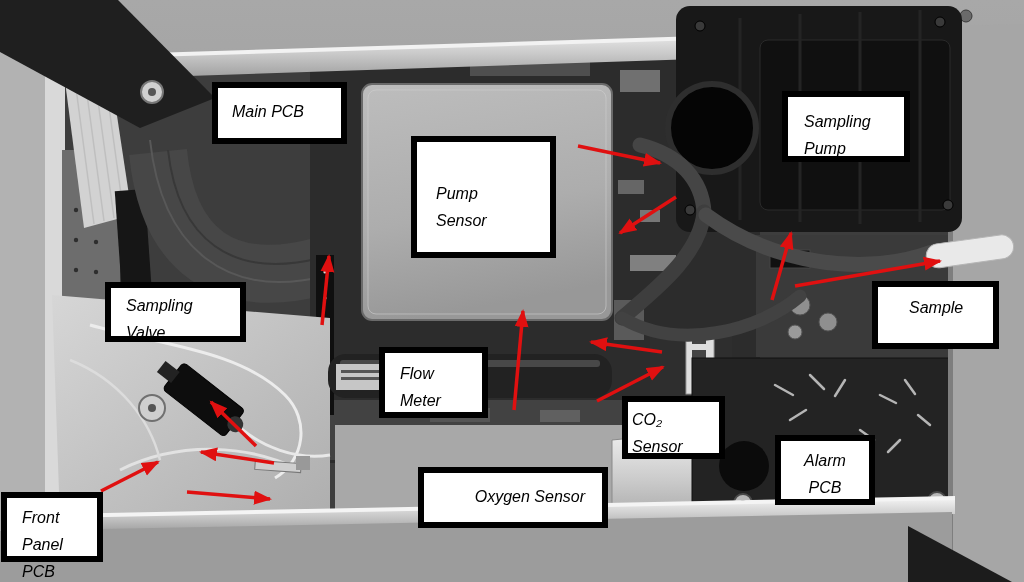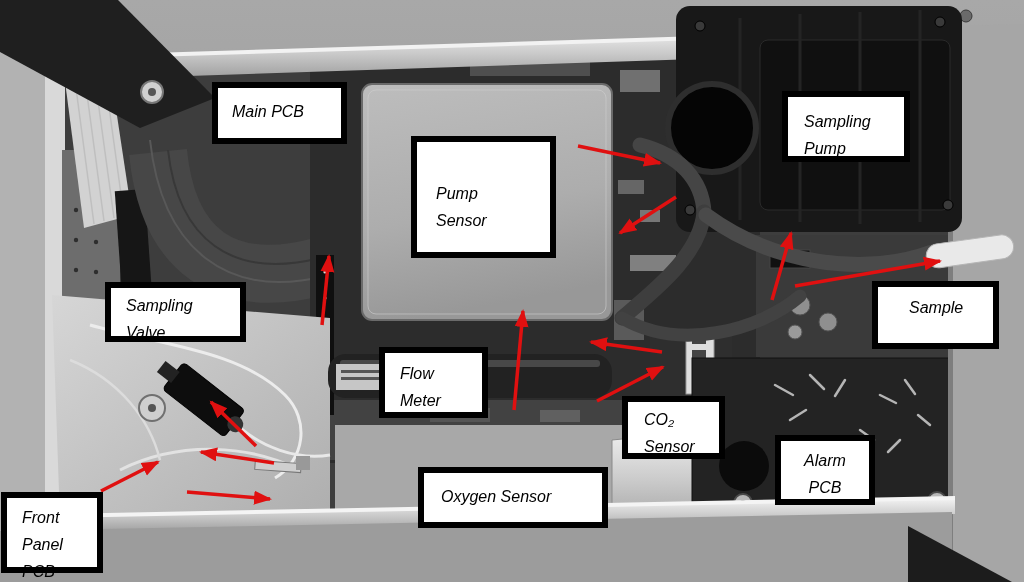--- a/index.html
+++ b/index.html
@@ -281,33 +281,33 @@
 
   <div class="callout" style="left: 872px; top: 281px; width: 127px; height: 68px; padding: 7px 31px; background: rgb(255, 255, 255); border-color: rgb(0, 0, 0); color: rgb(0, 0, 0);">
     <span>Sample</span>
   </div>
 
   <div class="callout" style="left: 379px; top: 347px; width: 109px; height: 71px; padding: 7px 15px; background: rgb(255, 255, 255); border-color: rgb(0, 0, 0); color: rgb(0, 0, 0);">
     <span>Flow</span>
     <span>Meter</span>
   </div>
 
-  <div class="callout" style="left: 622px; top: 396px; width: 103px; height: 63px; padding: 4px 16px; background: rgb(255, 255, 255); border-color: rgb(0, 0, 0); color: rgb(0, 0, 0);">
+  <div class="callout" style="left: 622px; top: 396px; width: 103px; height: 63px; padding: 4px 4px; background: rgb(255, 255, 255); border-color: rgb(0, 0, 0); color: rgb(0, 0, 0);">
     <span>CO₂</span>
     <span>Sensor</span>
   </div>
 
   <div class="callout" style="left: 775px; top: 435px; width: 100px; height: 70px; padding: 6px 17px; background: rgb(255, 255, 255); border-color: rgb(0, 0, 0); color: rgb(0, 0, 0); text-align: center;">
     <span>Alarm</span>
     <span>PCB</span>
   </div>
 
-  <div class="callout" style="left: 418px; top: 467px; width: 190px; height: 61px; padding: 10px 17px; background: rgb(255, 255, 255); border-color: rgb(0, 0, 0); color: rgb(0, 0, 0);">
+  <div class="callout" style="left: 418px; top: 467px; width: 190px; height: 61px; padding: 10px 17px; background: rgb(255, 255, 255); border-color: rgb(0, 0, 0); color: rgb(0, 0, 0); text-align: right;">
     <span>Oxygen Sensor</span>
   </div>
 
-  <div class="callout" style="left: 1px; top: 492px; width: 102px; height: 81px; padding: 6px 15px; background: rgb(255, 255, 255); border-color: rgb(0, 0, 0); color: rgb(0, 0, 0);">
+  <div class="callout" style="left: 1px; top: 492px; width: 102px; height: 70px; padding: 6px 15px; background: rgb(255, 255, 255); border-color: rgb(0, 0, 0); color: rgb(0, 0, 0);">
     <span>Front</span>
     <span>Panel</span>
     <span>PCB</span>
   </div>
 
 </div>
 
 </body></html>

